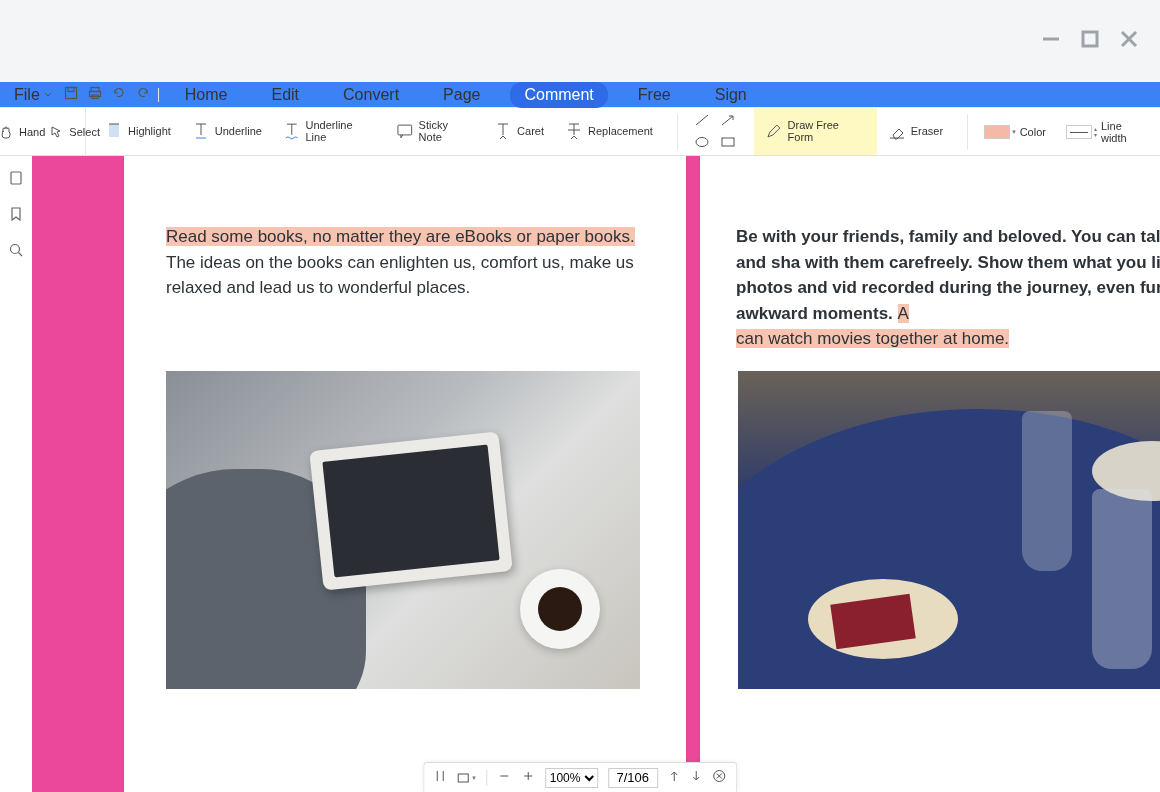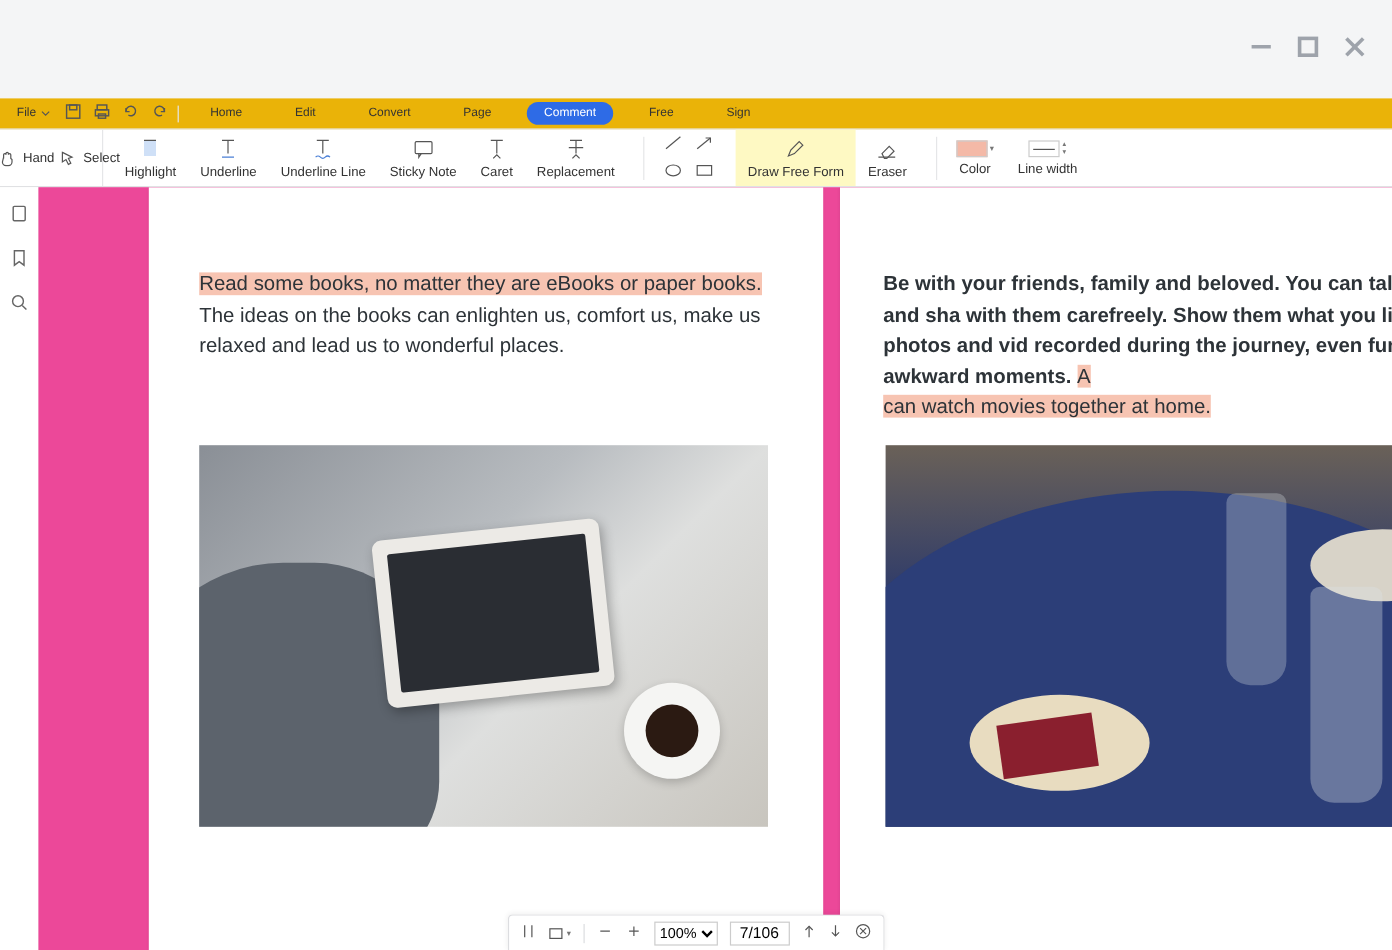--- a/index.html
+++ b/index.html
@@ -4,43 +4,43 @@
 <style>
 * { box-sizing: border-box; margin: 0; padding: 0; font-family: -apple-system, BlinkMacSystemFont, "Segoe UI", Arial, sans-serif; }
 body { width: 1160px; height: 792px; background: #f4f5f6; overflow: hidden; position: relative; }
 
 
 .window-controls { position: absolute; top: 28px; right: 20px; display: flex; gap: 18px; align-items: center; }
 .window-controls span { color: #9ea3ab; cursor: pointer; display: inline-flex; }
 .window-controls svg { stroke: #9ea3ab; }
 
 
-.menubar { position: absolute; top: 82px; left: 0; right: 0; height: 26px; background: #eab308; border-bottom: 1px solid #e5e6e8; display: flex; align-items: center; padding: 0 14px; font-size: 10px; color: #333; gap: 0; }
+.menubar { position: absolute; top: 82px; left: 0; right: 0; height: 26px; background: #3b82f6; border-bottom: 1px solid #e5e6e8; display: flex; align-items: center; padding: 0 14px; font-size: 16px; color: #333; gap: 0; }
 .menubar .file { display: flex; align-items: center; gap: 4px; padding-right: 12px; cursor: pointer; }
 .menubar .divider { width: 1px; height: 14px; background: #e5e6e8; margin: 0 8px; }
 .menubar .qat { display: flex; gap: 10px; align-items: center; }
 .menubar .qat svg { stroke: #555; }
 .menubar .tabs { display: flex; align-items: center; gap: 16px; margin-left: 4px; }
 .menubar .tab { padding: 4px 14px; cursor: pointer; color: #333; border-radius: 12px; }
 .menubar .tab.active { background: #2e6be6; color: #fff; }
 
 
 .ribbon { position: absolute; top: 108px; left: 0; right: 0; height: 48px; background: #fff; border-bottom: 1px solid #e0e1e3; display: flex; align-items: center; font-size: 11px; color: #333; }
 .ribbon-left-tools { width: 86px; padding-left: 14px; display: flex; flex-direction: row; gap: 4px; border-right: 1px solid #e5e6e8; height: 100%; justify-content: center; }
 .ribbon-left-tools .tool-row { display: flex; align-items: center; gap: 6px; cursor: pointer; }
 .ribbon-left-tools svg { stroke: #555; }
 .ribbon-group { display: flex; align-items: flex-end; padding: 0 8px; height: 100%; gap: 0; }
 .ribbon-sep { width: 1px; background: #e5e6e8; height: 36px; align-self: center; margin: 0 6px; }
-.ribbon-btn { display: flex; flex-direction: column; align-items: center; justify-content: flex-end; padding: 3px 10px 5px; gap: 4px; cursor: pointer; height: 100%; }
+.ribbon-btn { display: flex; flex-direction: row; align-items: center; justify-content: flex-end; padding: 3px 10px 5px; gap: 4px; cursor: pointer; height: 100%; }
 .ribbon-btn.active { background: #fef9c3; }
 .ribbon-btn .lbl { font-size: 11px; color: #333; }
 .ribbon-btn svg { stroke: #555; fill: none; }
 .ribbon-shapes { display: grid; grid-template-columns: auto auto; gap: 6px 10px; padding: 0 10px; align-self: center; }
 .ribbon-shapes svg { stroke: #555; fill: none; }
-.ribbon-opt { display: flex; flex-direction: column; align-items: center; justify-content: center; padding: 0 10px; gap: 4px; height: 100%; }
+.ribbon-opt { display: flex; flex-direction: row; align-items: center; justify-content: center; padding: 0 10px; gap: 4px; height: 100%; }
 .ribbon-opt .swatch { width: 26px; height: 14px; background: #f4b9a7; border: 1px solid #ccc; }
 .ribbon-opt .swatch-wrap, .ribbon-opt .lw-wrap { display: flex; align-items: center; gap: 2px; }
 .ribbon-opt .lw-box { width: 26px; height: 14px; border: 1px solid #ccc; background: #fff; position: relative; }
 .ribbon-opt .lw-box::after { content:''; position:absolute; left:3px; right:3px; top:50%; height:1px; background:#555; }
 .ribbon-opt .stepper { display:flex; flex-direction:column; }
 .ribbon-opt .stepper span { font-size:6px; color:#777; line-height:6px; }
 .ribbon-opt .lbl { font-size: 11px; color: #333; }
 
 
 .sidebar { position: absolute; top: 156px; left: 0; width: 32px; bottom: 0; background: #fff; display: flex; flex-direction: column; align-items: center; padding-top: 14px; gap: 16px; }

